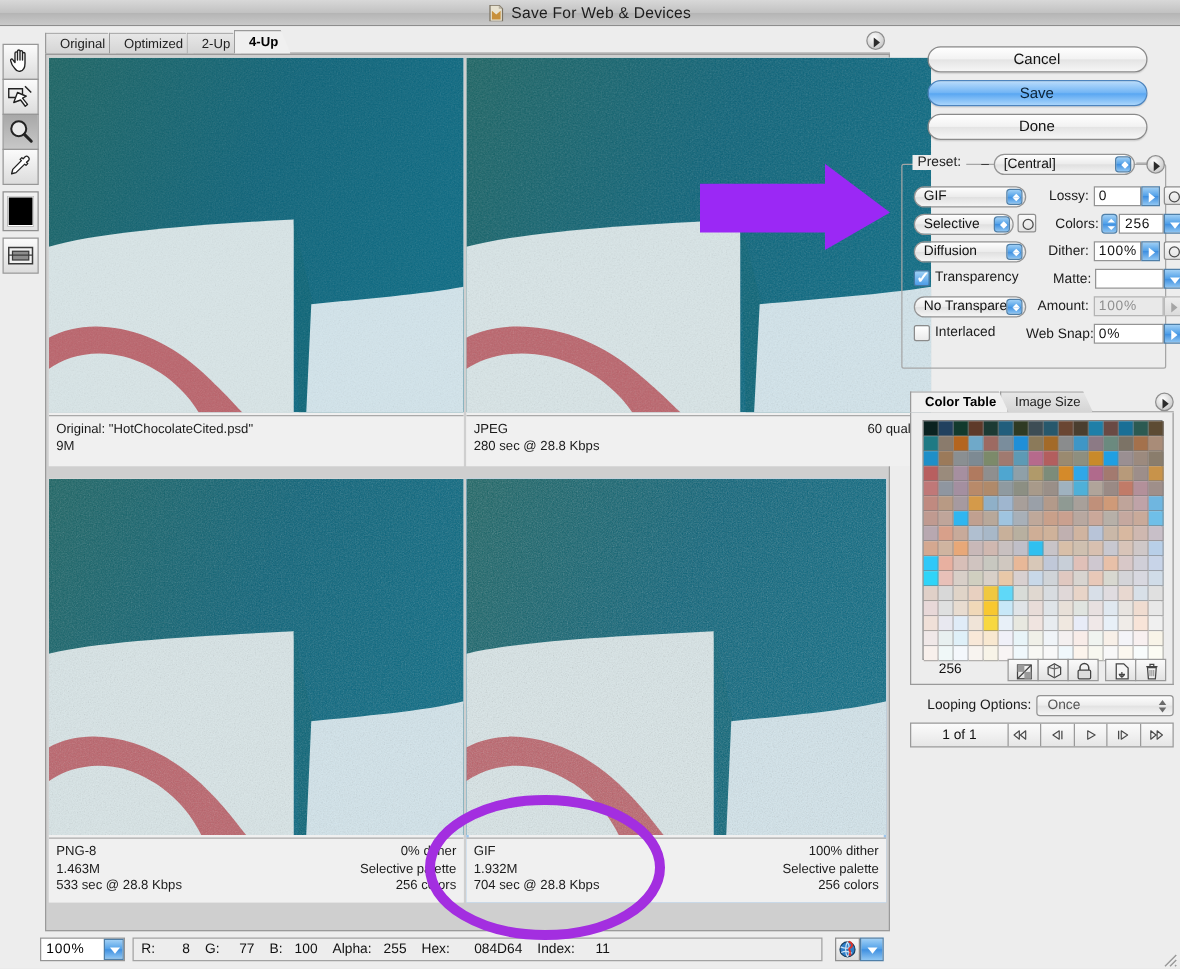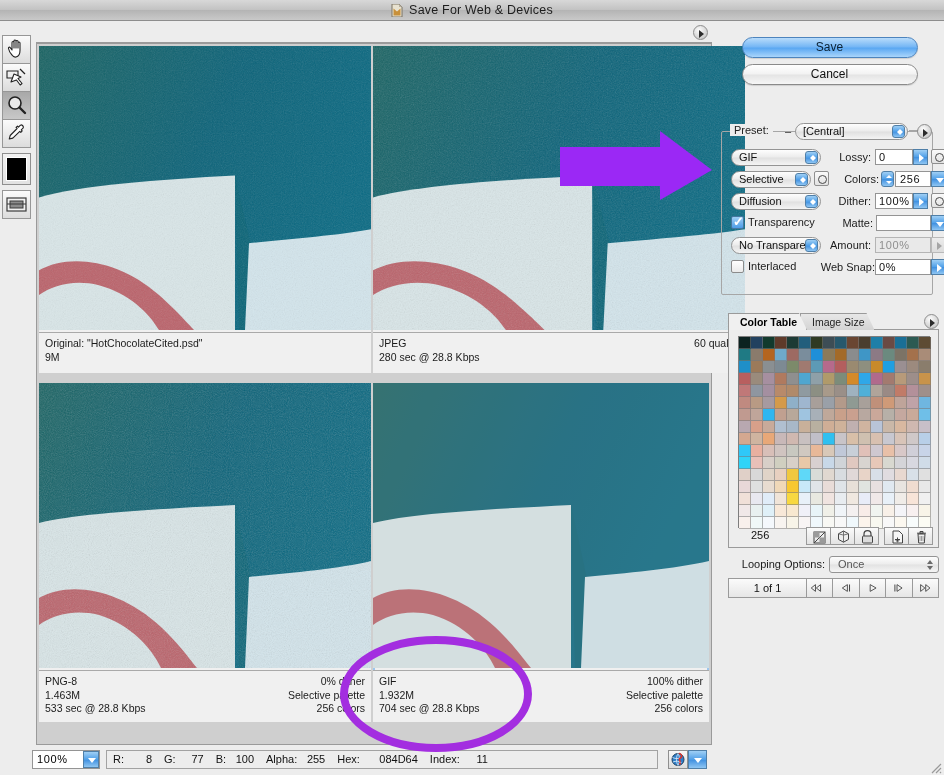--- a/index.html
+++ b/index.html
@@ -325,20 +325,26 @@
       <svg width="27" height="27" viewBox="0 0 27 27">
         <rect x="4" y="7" width="19" height="13" fill="#f2f2f2" stroke="#3b3b3b" stroke-width="1.2"></rect>
         <rect x="7" y="10" width="13" height="7" fill="#8c8c8c" stroke="#3b3b3b" stroke-width="1"></rect>
         <path d="M4 13h19" stroke="#3b3b3b" stroke-width="1"></path>
       </svg>
     </div>
   </div>
 
   <div id="tabstrip">
     <div class="underline"></div>
+    <div class="tabs">
+      <div class="tab"><span>Original</span></div>
+      <div class="tab"><span>Optimized</span></div>
+      <div class="tab"><span>2-Up</span></div>
+      <div class="tab active"><span>4-Up</span></div>
+    </div>
     <div class="panelarrow" style="right:4px; top:2px;"></div>
   </div>
 
   <div id="previews">
 
     <div class="pane" style="left:2px; top:2px; width:332px; height:327px;">
       <div class="img">
         <svg class="photo" viewBox="0 0 332 285" preserveAspectRatio="none">
           <defs>
             <filter id="gr1" x="0" y="0" width="100%" height="100%">
@@ -491,22 +497,23 @@
           <span class="l">704 sec @ 28.8 Kbps</span>
           <span class="r">256 colors</span>
         </div>
       </div>
     </div>
   </div>
 
   <div id="right">
 
     <div style="padding-top:16px;">
+      <div class="bigbtn">Cancel</div>
       <div class="bigbtn primary">Save</div>
-      <div class="bigbtn">Cancel</div>
+      <div class="bigbtn">Done</div>
     </div>
 
     <div id="settings">
       <div class="grp-border"></div>
       <div class="grp-label">Preset:</div>
       <div style="position:absolute; left:64px; top:1px; font-size:11px; color:#333;">–</div>
       <div class="sel" style="left:74px; top:-1px; width:113px;">
         <span>[Central]</span>
         <span class="stepper"></span>
       </div>

